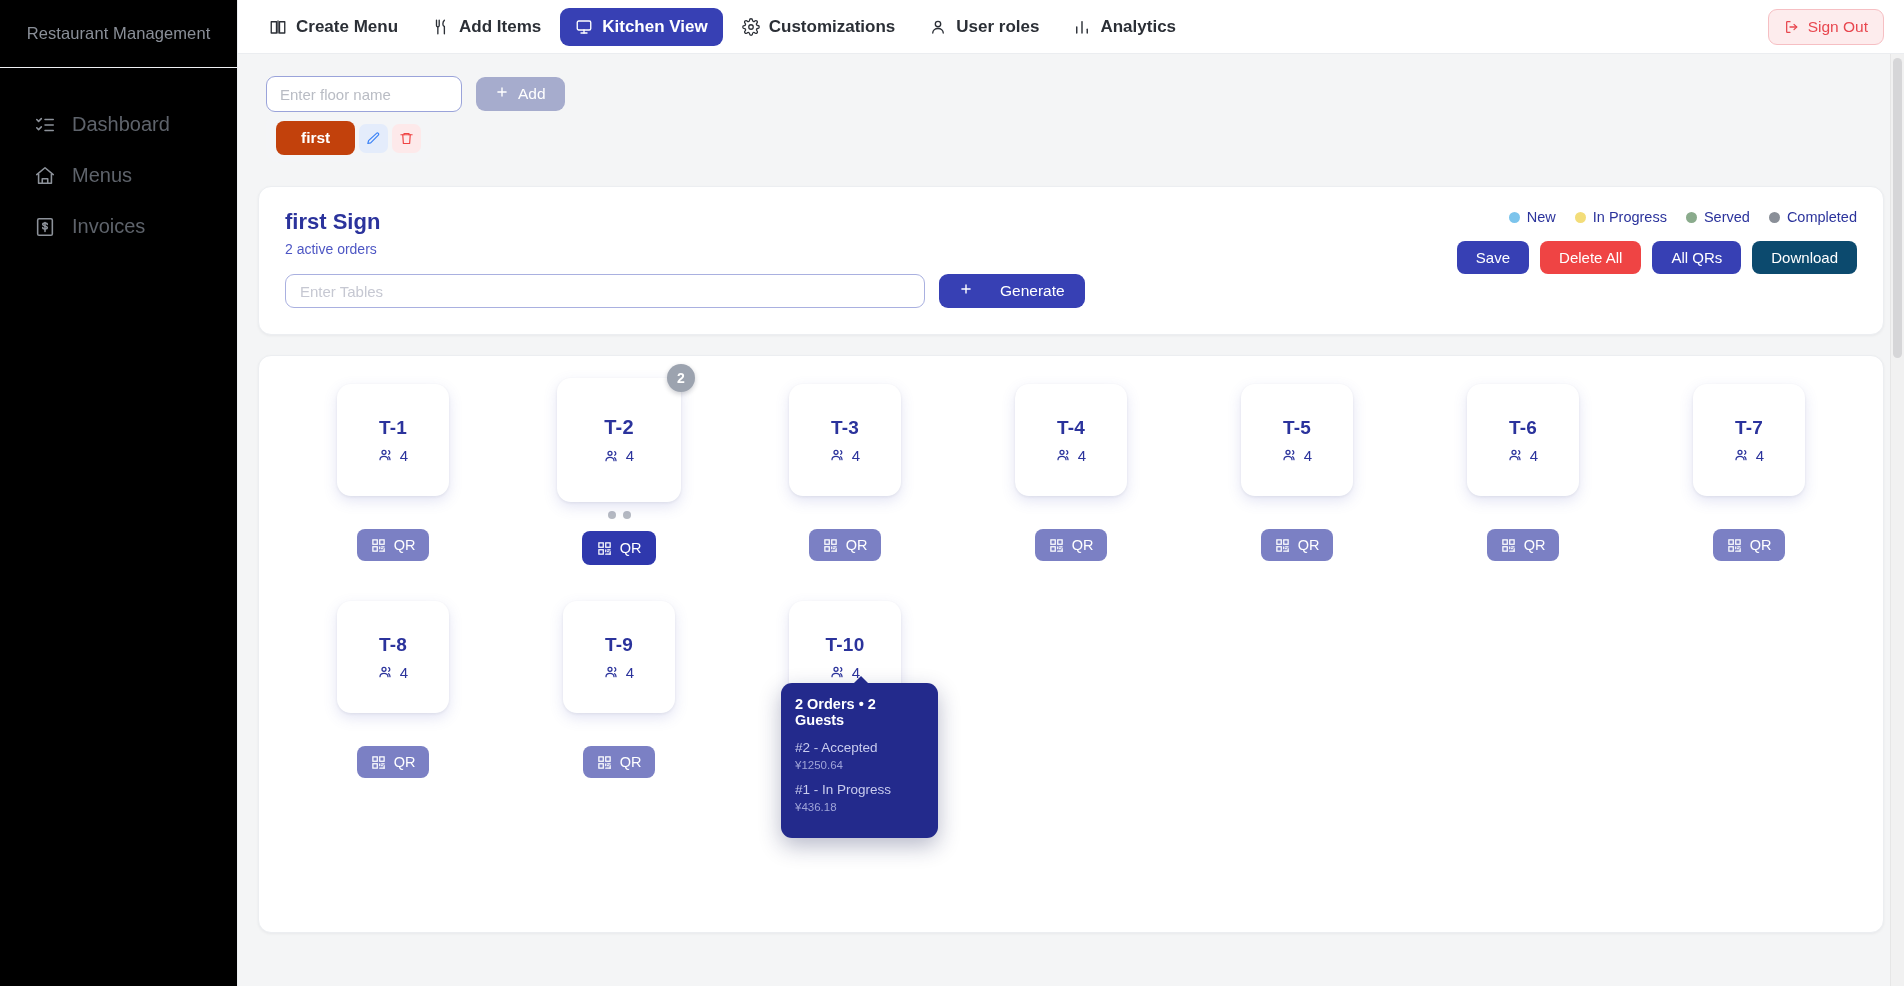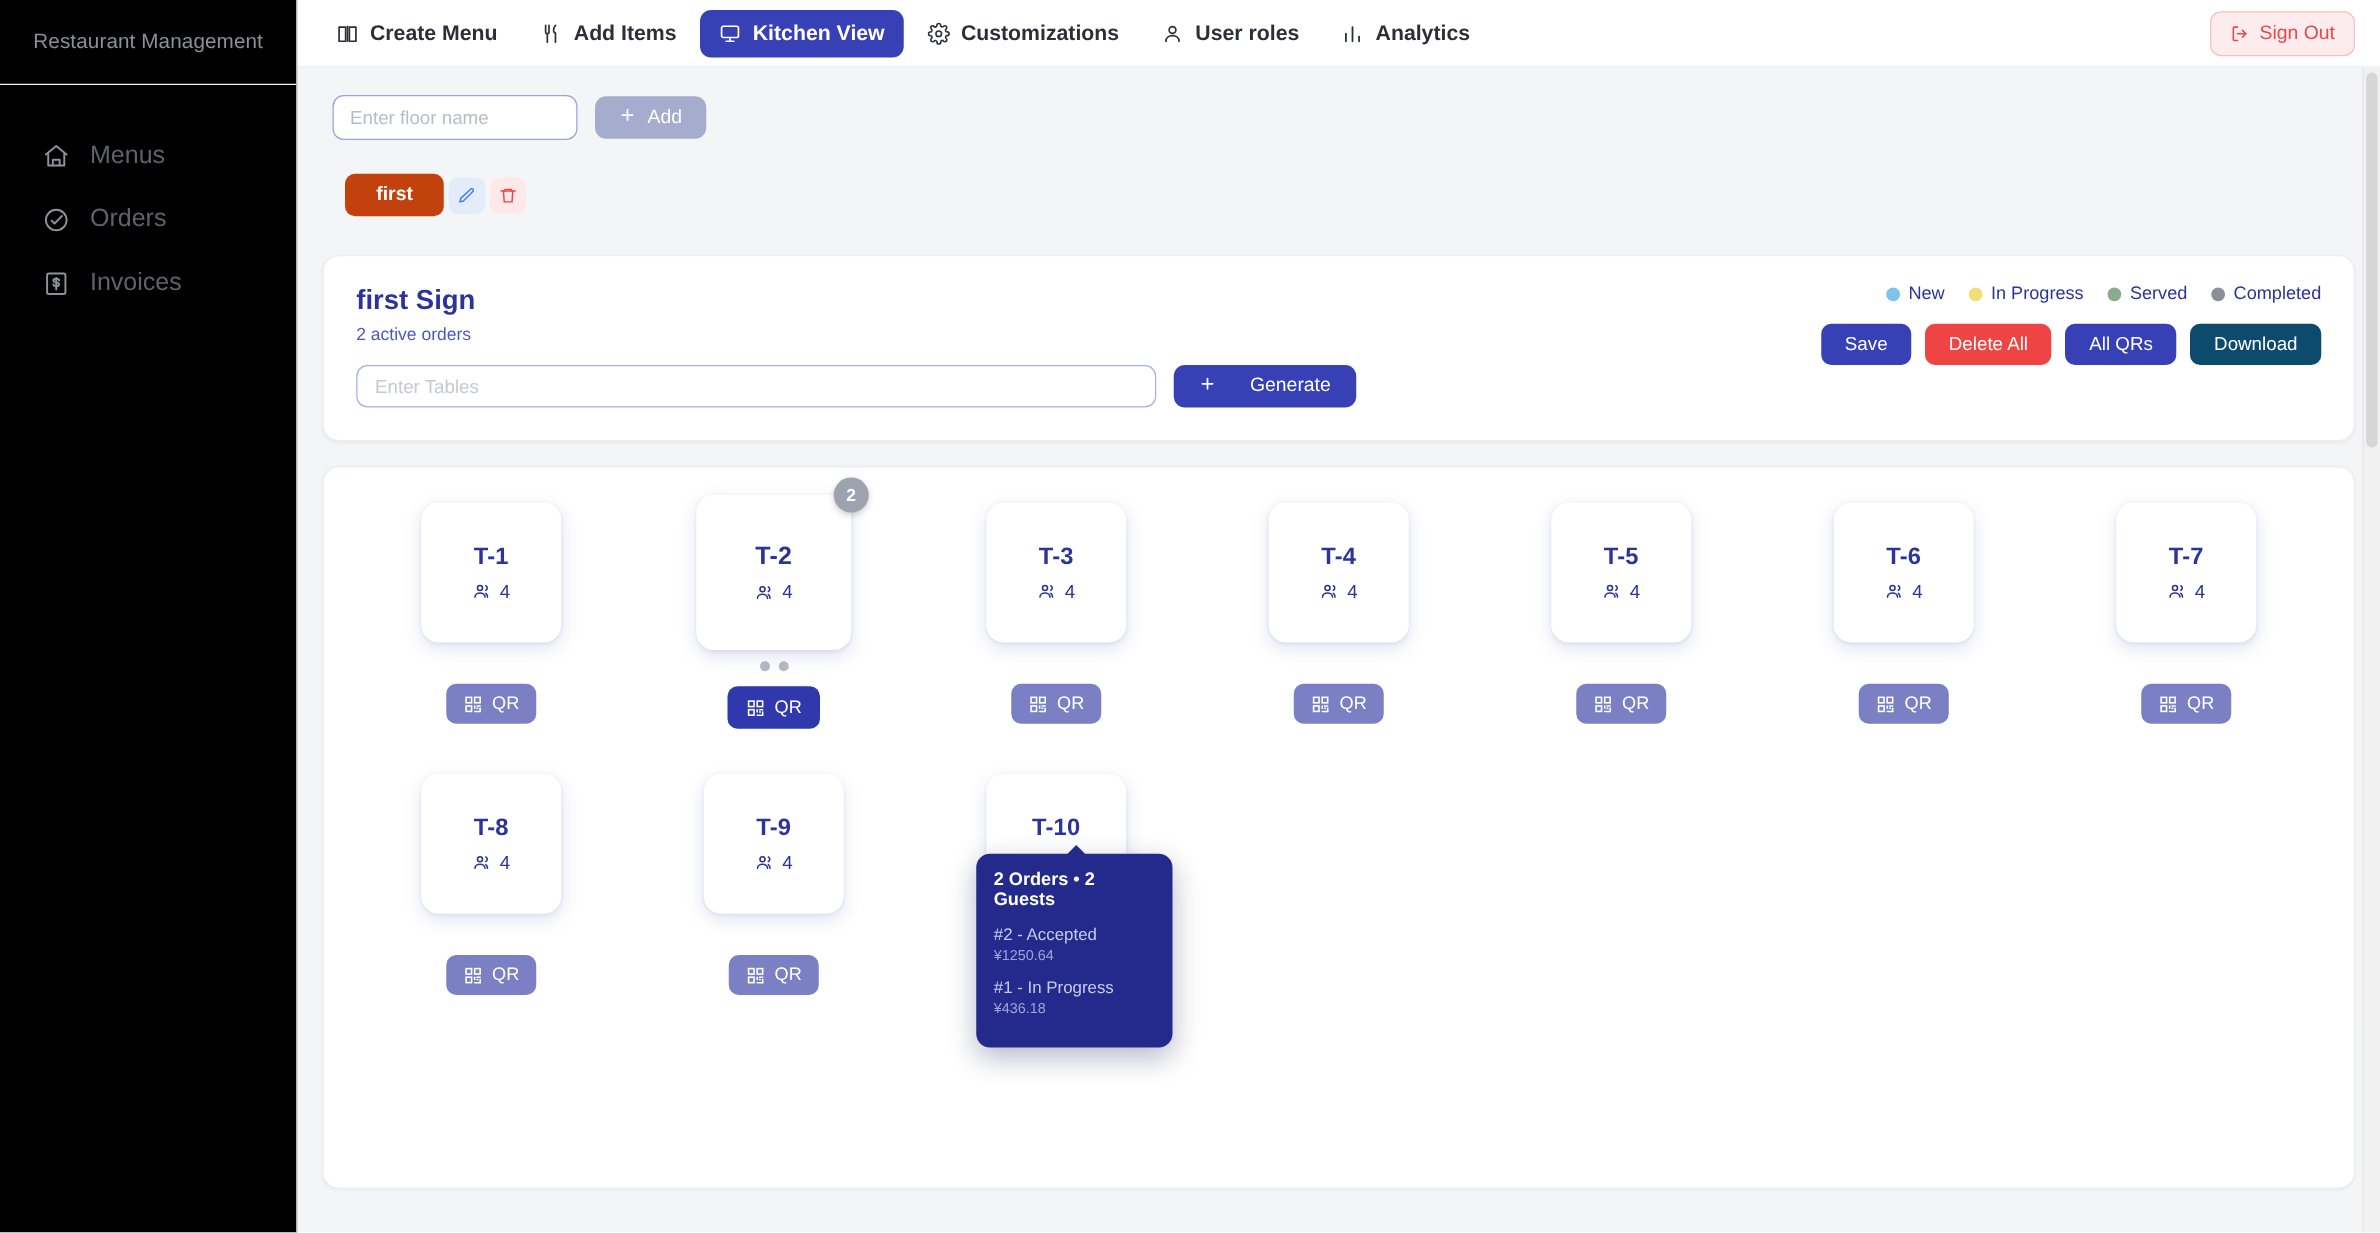--- a/index.html
+++ b/index.html
@@ -57,21 +57,21 @@
     display: flex; align-items: center; gap: 8px;
     padding: 8px 15px; border-radius: 9px; cursor: pointer;
     background: #fdeced; border: 1px solid #f6bfc3; color: #e8474f;
     font-size: 15.5px; font-weight: 500;
   }
   .signout svg { width: 16px; height: 16px; display: block; }
 
   .scroll-area { flex: 1; overflow: hidden; padding: 22px 20px 0 20px; position: relative; }
 
   
-  .floorbar { display: flex; flex-direction: column; gap: 20px; margin: 0 0 24px 8px; }
+  .floorbar { display: flex; flex-direction: column; gap: 2px; margin: 0 0 24px 8px; }
   .floorbar-row { display: flex; align-items: center; gap: 14px; }
   .floor-input {
     width: 196px; height: 36px; border-radius: 9px;
     border: 1px solid #9aa3da; background: #ffffff;
     padding: 0 13px; font-size: 15px; color: #313640;
     font-family: "Liberation Sans", sans-serif; outline: none;
   }
   .floor-input::placeholder { color: #b9bcc4; }
   .add-btn {
     display: flex; align-items: center; gap: 9px; cursor: pointer;
@@ -207,41 +207,44 @@
 </style>
 </head>
 <body>
 
 <div class="app">
 
   <aside class="sidebar">
     <div class="brand">Restaurant Management</div>
     <nav class="nav">
 
+      <div class="nav-item">
+        <span class="nav-icon">
+          <svg viewBox="0 0 24 24" fill="none" stroke="currentColor" stroke-width="1.7" stroke-linecap="round" stroke-linejoin="round">
+            <path d="M3 6l2 2 3-3"></path>
+              <path d="M3 15l2 2 3-3"></path>
+              <line x1="12" y1="6" x2="21" y2="6"></line>
+              <line x1="12" y1="12" x2="21" y2="12"></line>
+              <line x1="12" y1="18" x2="21" y2="18"></line>
+          </svg>
+        </span>
+        <span>Dashboard</span>
+      </div>
 
       <div class="nav-item">
         <span class="nav-icon">
           <svg viewBox="0 0 24 24" fill="none" stroke="currentColor" stroke-width="1.7" stroke-linecap="round" stroke-linejoin="round">
             <path d="M3 10.5L12 3l9 7.5"></path>
               <path d="M5 10v10h14V10"></path>
               <path d="M9 20v-5h6v5"></path>
           </svg>
         </span>
         <span>Menus</span>
       </div>
 
-      <div class="nav-item">
-        <span class="nav-icon">
-          <svg viewBox="0 0 24 24" fill="none" stroke="currentColor" stroke-width="1.7" stroke-linecap="round" stroke-linejoin="round">
-            <circle cx="12" cy="12" r="9"></circle>
-              <path d="M8 12.5l2.5 2.5L17 8.5"></path>
-          </svg>
-        </span>
-        <span>Orders</span>
-      </div>
 
       <div class="nav-item">
         <span class="nav-icon">
           <svg viewBox="0 0 24 24" fill="none" stroke="currentColor" stroke-width="1.7" stroke-linecap="round" stroke-linejoin="round">
             <rect x="4" y="3" width="16" height="18" rx="1.5"></rect>
               <line x1="12" y1="7" x2="12" y2="17"></line>
             <path d="M14.5 9.2c0-.9-1.1-1.5-2.5-1.5s-2.5.6-2.5 1.5 1.1 1.3 2.5 1.6 2.5.7 2.5 1.7-1.1 1.6-2.5 1.6-2.5-.7-2.5-1.6"></path>
           </svg>
         </span>
         <span>Invoices</span>

